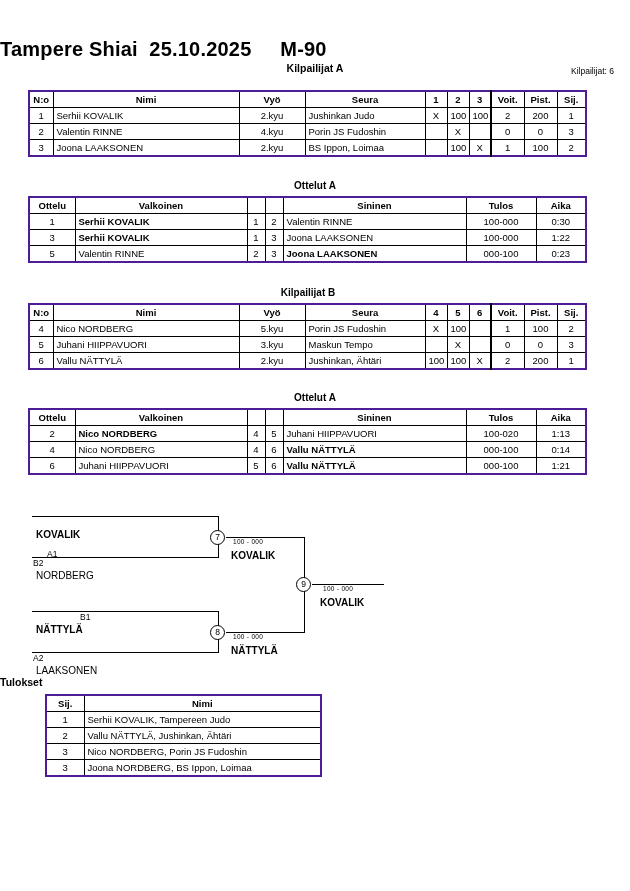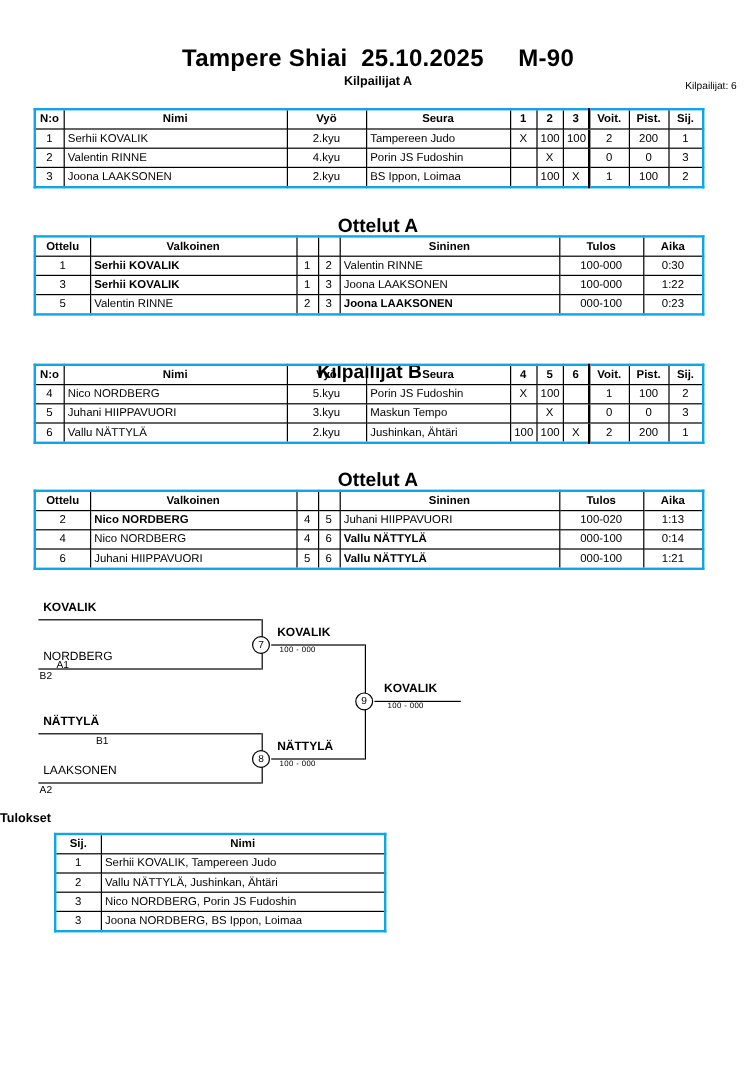--- a/index.html
+++ b/index.html
@@ -11,21 +11,20 @@
     font-family: "Liberation Sans", sans-serif;
     color: #000000;
     position: relative;
     overflow: hidden;
   }
 
   
   .title-row {
     position: absolute;
     top: 38px; left: 0; width: 630px;
-    text-align: center;
   }
   .title {
     font-size: 20px;
     font-weight: bold;
     letter-spacing: 0.2px;
     white-space: pre;
   }
   .subtitle {
     position: absolute;
     top: 62px; left: 0; width: 630px;
@@ -39,53 +38,54 @@
     right: 16px;
     font-size: 8.5px;
   }
 
   
   .tbl-wrap { position: absolute; }
   table.grid {
     border-collapse: collapse;
     table-layout: fixed;
     font-size: 9.5px;
-    border: 2px solid #0ea5e9;
+    border: 2px solid #4c1d95;
   }
   table.grid th, table.grid td {
     border: 1px solid #000;
     padding: 1px 3px;
     height: 16px;
     line-height: 13px;
     overflow: hidden;
     white-space: nowrap;
   }
   table.grid th {
     font-weight: bold;
     text-align: center;
   }
   .c { text-align: center; }
   .l { text-align: left; }
   .b { font-weight: bold; }
   .thick-l { border-left: 2px solid #000 !important; }
 
   .section-label {
     position: absolute;
-    font-size: 16px;
+    font-size: 10px;
     font-weight: bold;
     text-align: center;
   }
 
   
   #bracket { position: absolute; left: 0; top: 495px; width: 630px; height: 180px; }
   .bk-name {
     position: absolute;
     font-size: 10px;
     font-weight: bold;
     white-space: nowrap;
+    margin-top: 28px;
   }
   .bk-name.thin { font-weight: normal; font-size: 10px; }
   .bk-seed {
     position: absolute;
     font-size: 8.5px;
     white-space: nowrap;
   }
   .bk-score {
     position: absolute;
     font-size: 6.5px;
@@ -152,21 +152,21 @@
         <th class="c thick-l">Voit.</th>
         <th class="c">Pist.</th>
         <th class="c">Sij.</th>
       </tr>
     </thead>
     <tbody>
       <tr>
         <td class="c">1</td>
         <td class="l">Serhii KOVALIK</td>
         <td class="c">2.kyu</td>
-        <td class="l">Tampereen Judo</td>
+        <td class="l">Jushinkan Judo</td>
         <td class="c">X</td>
         <td class="c">100</td>
         <td class="c">100</td>
         <td class="c thick-l">2</td>
         <td class="c">200</td>
         <td class="c">1</td>
       </tr>
       <tr>
         <td class="c">2</td>
         <td class="l">Valentin RINNE</td>
@@ -243,21 +243,21 @@
         <td class="c">2</td>
         <td class="c">3</td>
         <td class="l b">Joona LAAKSONEN</td>
         <td class="c">000-100</td>
         <td class="c">0:23</td>
       </tr>
     </tbody>
   </table>
 </div>
 
-<div class="section-label" style="left:0; top:302px; width:616px;">Kilpailijat B</div>
+<div class="section-label" style="left:0; top:287px; width:616px;">Kilpailijat B</div>
 <div class="tbl-wrap" style="left:28px; top:303px;">
   <table class="grid" style="width:557px;">
     <colgroup>
       <col style="width:24px">
         <col style="width:186px">
         <col style="width:66px">
         <col style="width:120px">
       <col style="width:22px">
         <col style="width:22px">
         <col style="width:22px">

